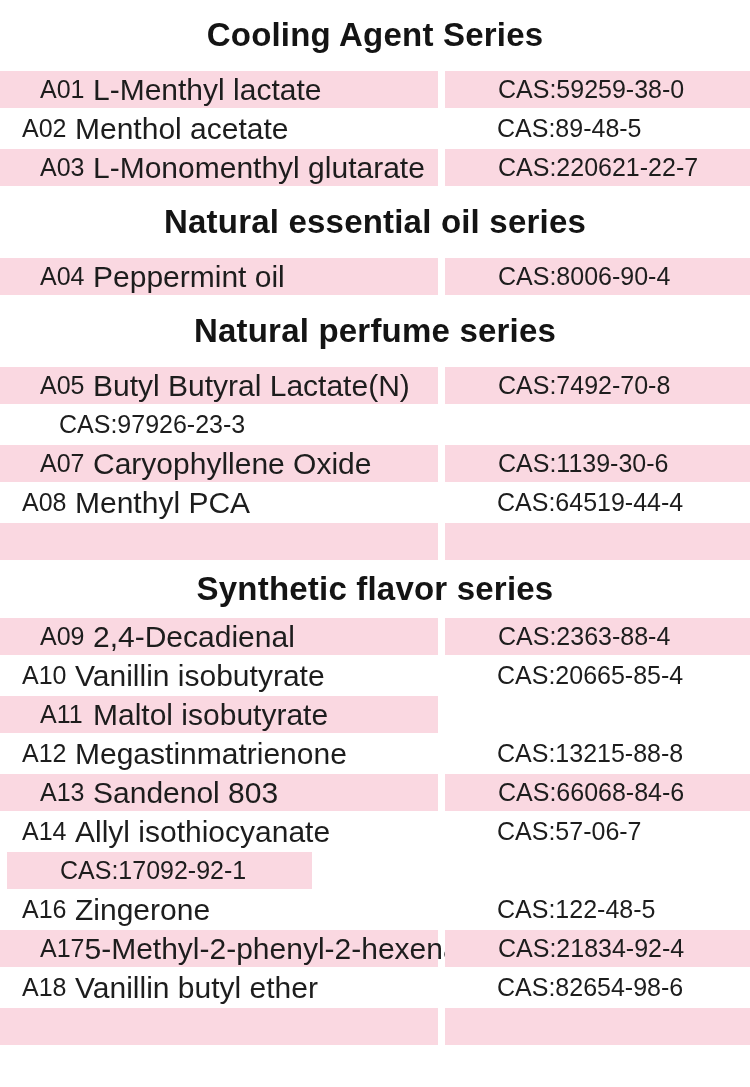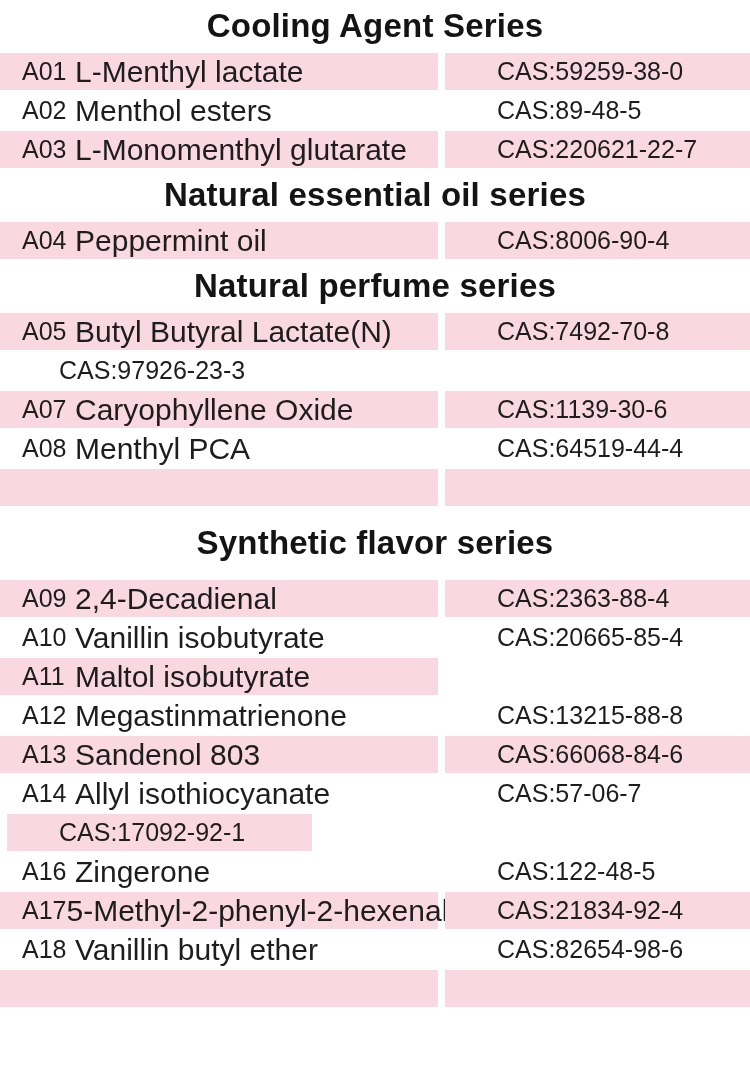--- a/index.html
+++ b/index.html
@@ -12,43 +12,43 @@
   html,body{margin:0;padding:0;}
   body{background:#888;}
   .page{
     width:750px;height:1087px;
     margin:0 auto;
     background:var(--bg);
     font-family:"Liberation Sans",sans-serif;
     overflow:hidden;
   }
   .series-header{
-    height:52px;
+    height:70px;
     display:flex;align-items:center;justify-content:center;
   }
-  .series-section:nth-child(4) .series-header{height:72px;border-radius:27px;}
+  .series-section:nth-child(4) .series-header{height:56px;border-radius:27px;}
   .series-title{
     font-size:33px;
     font-weight:bold;
     color:var(--title);
     letter-spacing:0.2px;
     white-space:nowrap;
   }
   .row{
     display:flex;
     height:39px;
     padding:1px 0;
   }
   .cell{
     display:flex;align-items:center;
     background:transparent;
   }
   .cell.left{width:438px;}
   .cell.right{width:305px;margin-left:7px;padding-left:17px;}
-  .row.pink .cell{background:var(--pink);}
+  .row.pink .cell{background:var(--pink);padding-left:18px;}
   .code{
     display:inline-block;
     width:75px;
     padding-left:22px;
     font-size:25px;color:var(--text);
     white-space:nowrap;
   }
   .name{
     font-size:30px;color:var(--text);
     white-space:nowrap;
@@ -73,21 +73,21 @@
             <span class="code">A01</span>
             <span class="name">L-Menthyl lactate</span>
           </div>
           <div class="cell right">
             <span class="cas">CAS:59259-38-0</span>
           </div>
         </div>
         <div class="row">
           <div class="cell left">
             <span class="code">A02</span>
-            <span class="name">Menthol esters</span>
+            <span class="name">Menthol acetate</span>
           </div>
           <div class="cell right">
             <span class="cas">CAS:89-48-5</span>
           </div>
         </div>
         <div class="row pink">
           <div class="cell left">
             <span class="code">A03</span>
             <span class="name">L-Monomenthyl glutarate</span>
           </div>

